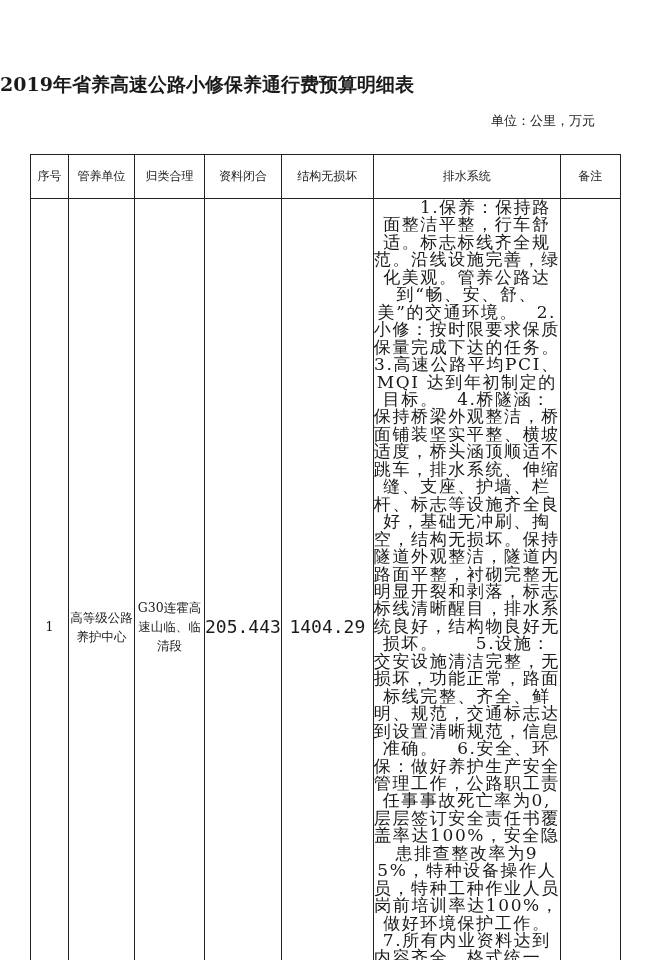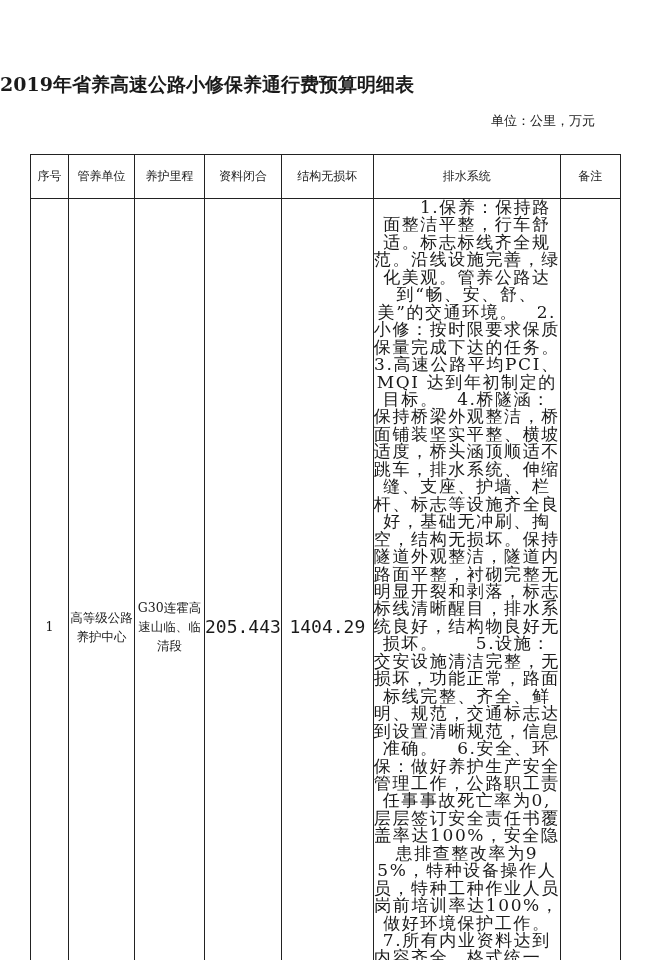--- a/index.html
+++ b/index.html
@@ -45,21 +45,21 @@
     <col style="width:70px">
     <col style="width:64px">
     <col style="width:92px">
     <col style="width:187px">
     <col style="width:60px">
   </colgroup>
   <thead>
     <tr>
       <th>序号</th>
       <th>管养单位</th>
-      <th>养护里程</th>
+      <th>归类合理</th>
       <th>资料闭合</th>
       <th>结构无损坏</th>
       <th>排水系统</th>
       <th class="note">备注</th>
     </tr>
   </thead>
   <tbody>
     <tr>
       <td class="body-cell">1</td>
       <td class="body-cell wrap">高等级公路养护中心</td>

